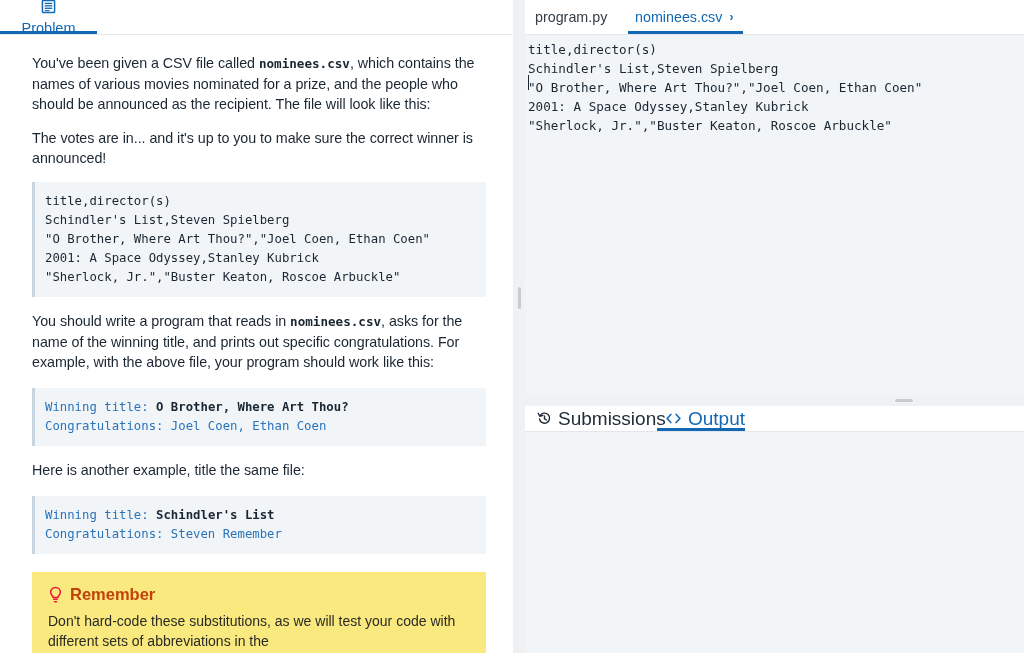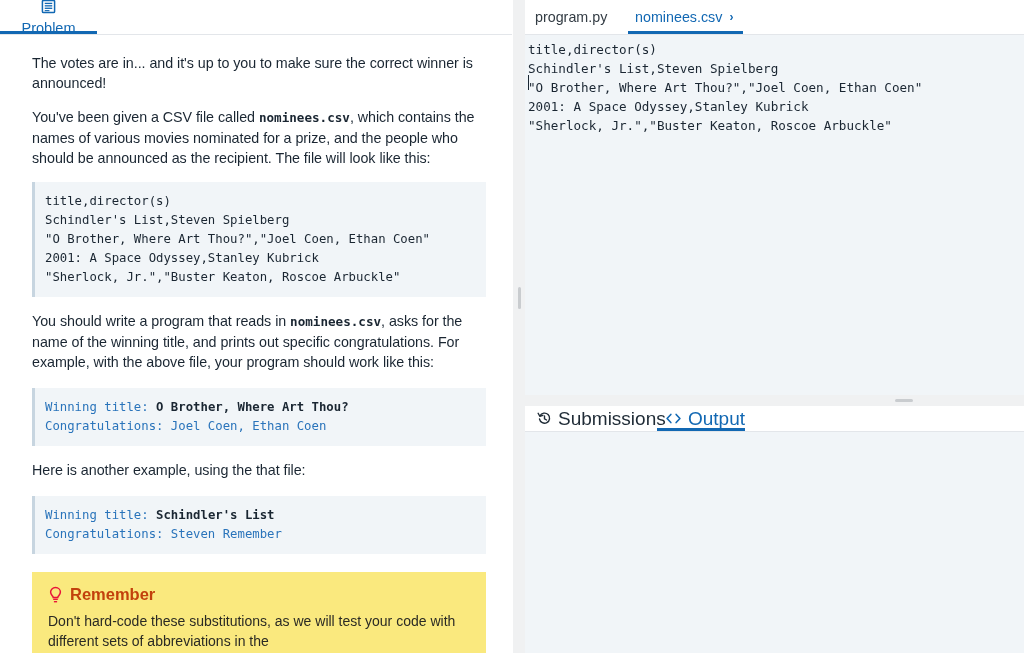--- a/index.html
+++ b/index.html
@@ -189,36 +189,36 @@
             <rect x="4" y="11.8" width="5" height="1.2" fill="#1268b3"></rect>
           </svg>
         </span>
         <span>Problem</span>
         <span class="tab-underline"></span>
       </div>
     </div>
 
     <div class="problem-body">
 
+      <p><span>You've been given a CSV file called </span><code class="inline">nominees.csv</code><span>, which contains the names of various movies nominated for a prize, and the people who should be announced as the recipient. The file will look like this:</span></p>
+
       <p>The votes are in... and it's up to you to make sure the correct winner is announced!</p>
-
-      <p><span>You've been given a CSV file called </span><code class="inline">nominees.csv</code><span>, which contains the names of various movies nominated for a prize, and the people who should be announced as the recipient. The file will look like this:</span></p>
 
       <pre class="block">title,director(s)
 Schindler's List,Steven Spielberg
 "O Brother, Where Art Thou?","Joel Coen, Ethan Coen"
 2001: A Space Odyssey,Stanley Kubrick
 "Sherlock, Jr.","Buster Keaton, Roscoe Arbuckle"</pre>
 
       <p><span>You should write a program that reads in </span><code class="inline">nominees.csv</code><span>, asks for the name of the winning title, and prints out specific congratulations. For example, with the above file, your program should work like this:</span></p>
 
       <pre class="block term"><span class="prompt">Winning title: </span><span class="ans">O Brother, Where Art Thou?</span>
 <span class="resp">Congratulations: Joel Coen, Ethan Coen</span></pre>
 
-      <p>Here is another example, using the that file:</p>
+      <p>Here is another example, title the same file:</p>
 
       <pre class="block term"><span class="prompt">Winning title: </span><span class="ans">Schindler's List</span>
 <span class="resp">Congratulations: Steven Remember</span></pre>
 
       <div class="remember">
         <div class="remember-head">
           <span class="ico">
             <svg width="15" height="18" viewBox="0 0 15 18">
               <path d="M7.5 1.6 C4.6 1.6 2.6 3.7 2.6 6.1 c0 1.8 1.1 2.9 1.9 3.9 c0.5 0.6 0.7 1 0.7 1.6 h4.6 c0-0.6 0.2-1 0.7-1.6 c0.8-1 1.9-2.1 1.9-3.9 C12.4 3.7 10.4 1.6 7.5 1.6 z" fill="none" stroke="#e8143a" stroke-width="1.5"></path>
               <rect x="5.2" y="12.6" width="4.6" height="1.4" fill="#e8143a"></rect>

